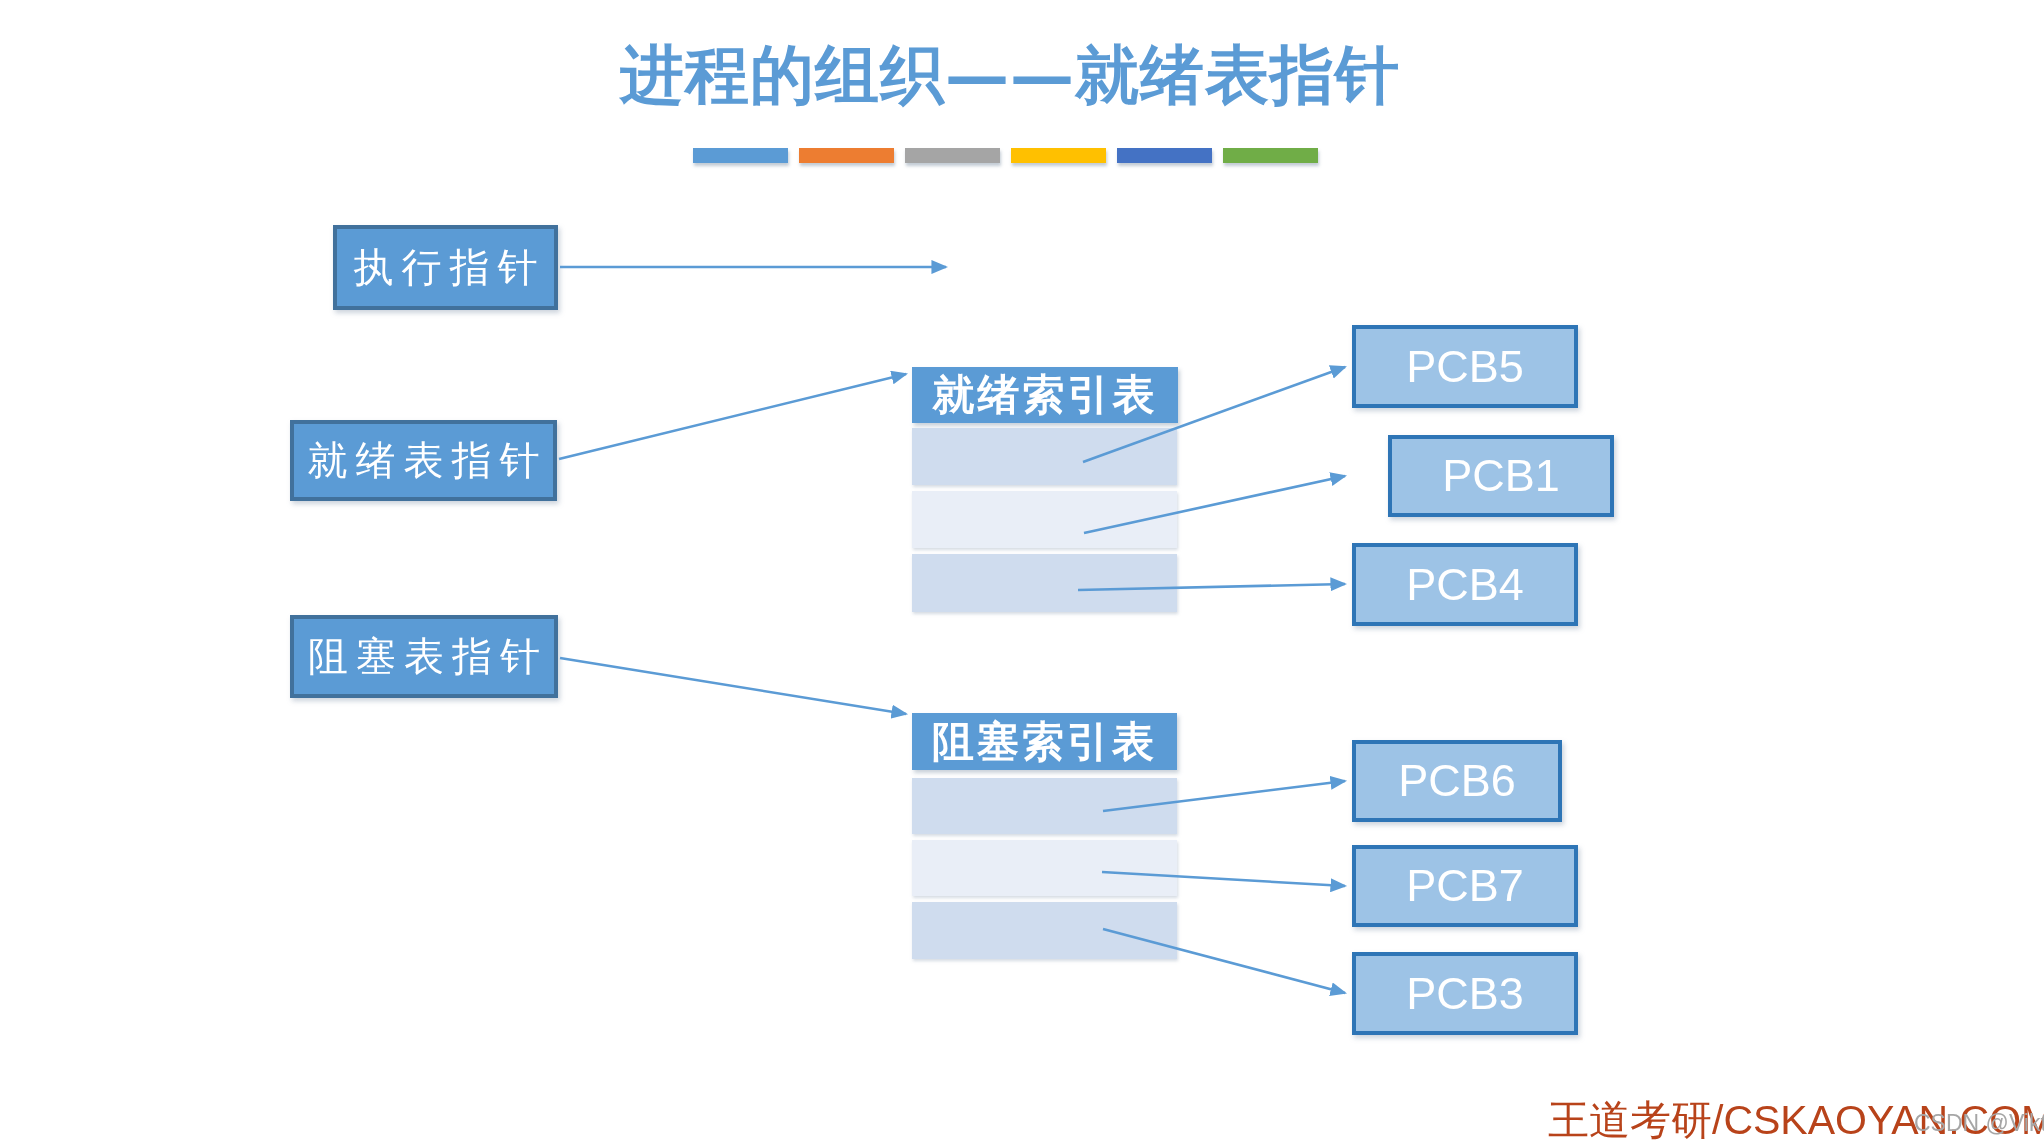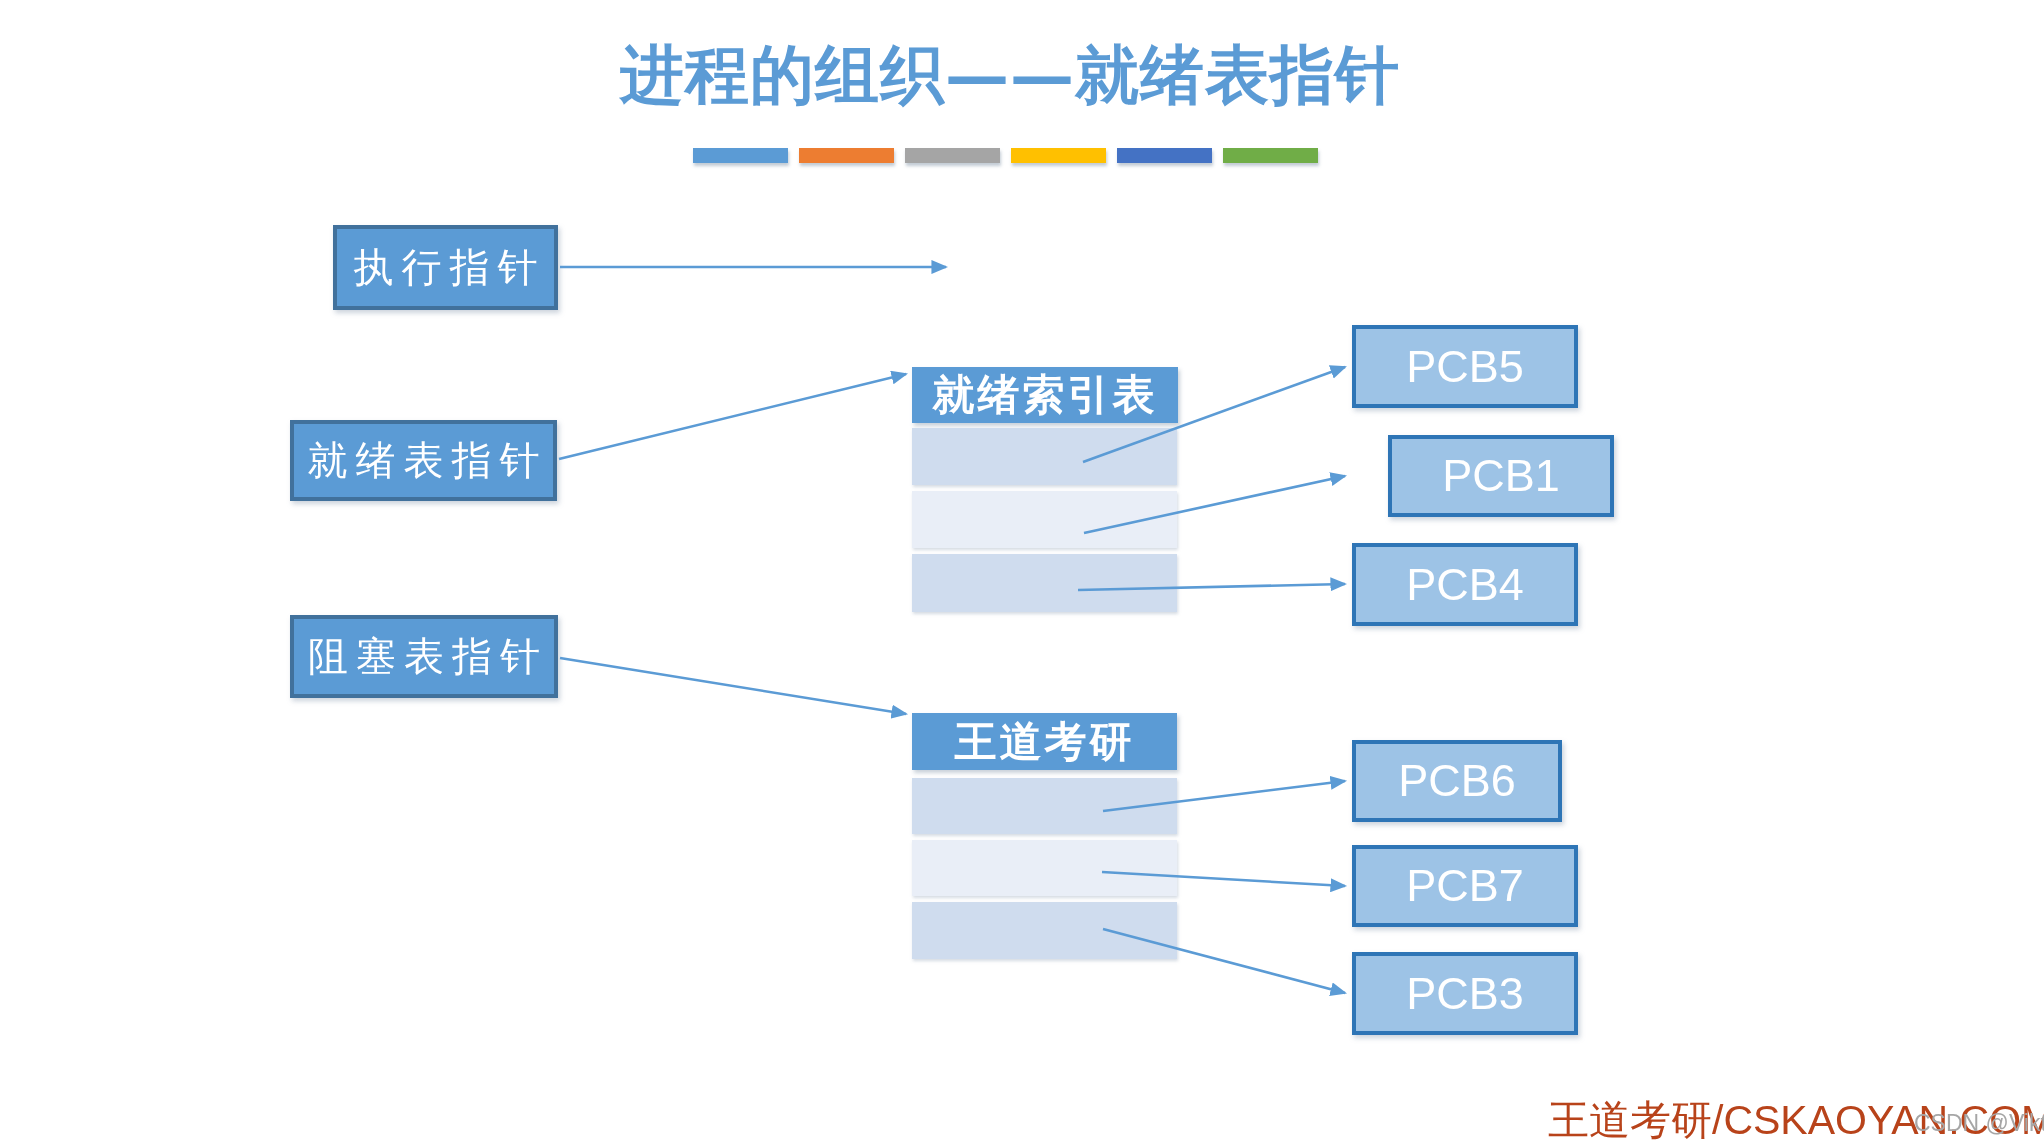--- a/index.html
+++ b/index.html
@@ -115,21 +115,21 @@
   </div>
 
   <div class="table-header" id="ready-header">
     <span>就绪索引表</span>
   </div>
   <div class="index-row row-a" id="ready-row-1"></div>
   <div class="index-row row-b" id="ready-row-2"></div>
   <div class="index-row row-a" id="ready-row-3"></div>
 
   <div class="table-header" id="blocked-header">
-    <span>王道考研</span>
+    <span>阻塞索引表</span>
   </div>
   <div class="index-row row-a" id="blocked-row-1"></div>
   <div class="index-row row-b" id="blocked-row-2"></div>
   <div class="index-row row-a" id="blocked-row-3"></div>
 
   <svg class="arrows" viewBox="0 0 2044 1142" xmlns="http://www.w3.org/2000/svg">
     <defs>
       <marker id="ah" markerWidth="6.5" markerHeight="5.5" refX="5.6" refY="2.7" orient="auto">
         <path class="arrowhead" d="M0,0 L6.4,2.7 L0,5.4 Z"></path>
       </marker>

